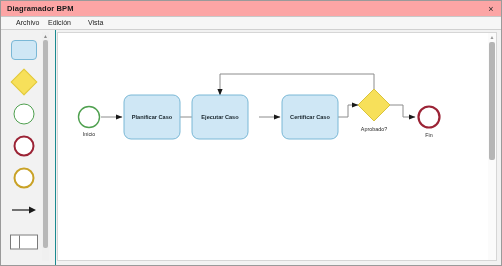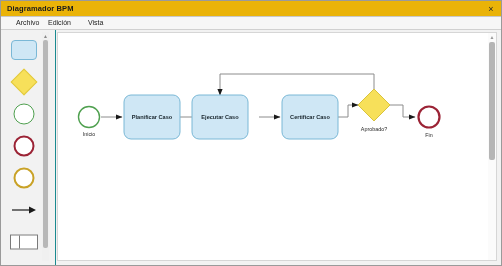--- a/index.html
+++ b/index.html
@@ -19,21 +19,21 @@
     box-sizing: border-box;
     border: 1px solid #9a9a9a;
   }
 
   
   .titlebar {
     position: absolute;
     left: 0; top: 0;
     width: 100%;
     height: 16px;
-    background: #eab308;
+    background: #fca5a5;
     border-bottom: 1px solid #c8c8c8;
     box-sizing: border-box;
   }
   .title-text {
     position: absolute;
     left: 6px; top: 3px;
     font-size: 7.5px;
     font-weight: bold;
     color: #1b1b1b;
     letter-spacing: 0.1px;

